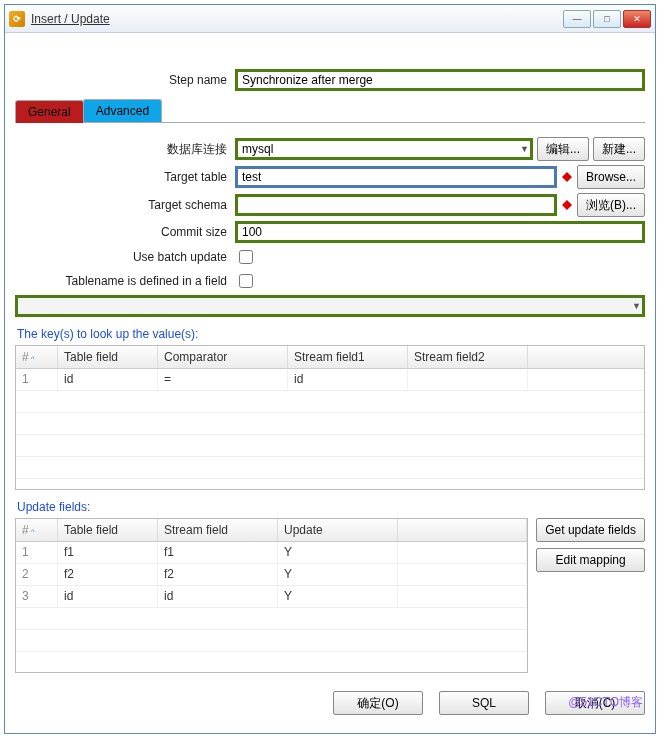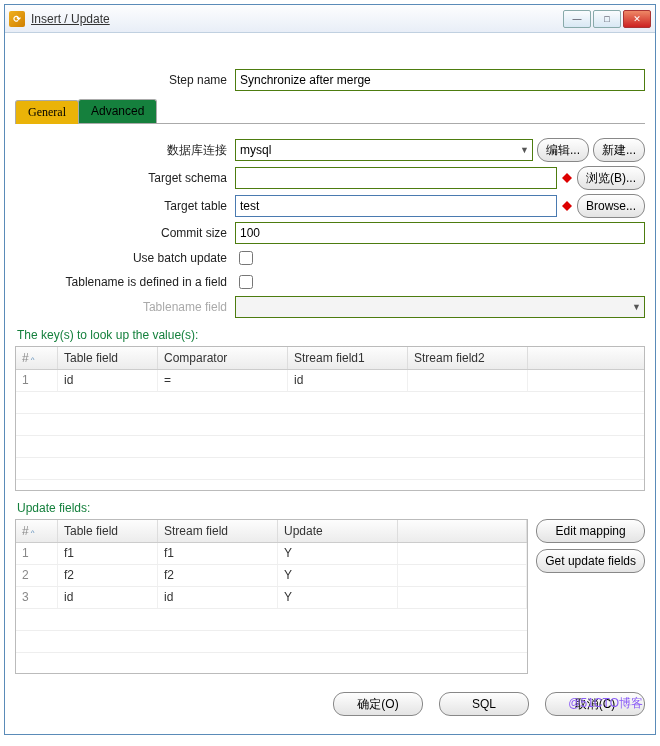--- a/index.html
+++ b/index.html
@@ -9,31 +9,31 @@
 .titlebar-icon { width: 16px; height: 16px; background: linear-gradient(135deg,#f0b020,#d08000); border-radius: 2px; margin-right: 6px; display: flex; align-items: center; justify-content: center; color: #fff; font-size: 9px; font-weight: bold; }
 .titlebar-text { flex: 1; color: #333; text-decoration: underline; }
 .winbtns { display: flex; gap: 2px; }
 .winbtn { width: 28px; height: 18px; border: 1px solid #8aa; border-radius: 2px; display: flex; align-items: center; justify-content: center; font-size: 9px; background: linear-gradient(#fafcfe,#d8e8f4); color: #334; }
 .winbtn.close { background: linear-gradient(#e86,#c22); color: #fff; border-color: #a33; }
 .content { padding: 8px 10px 10px; margin-top: 24px; }
 .row { display: flex; align-items: center; margin: 4px 0; }
 .label { width: 220px; text-align: right; padding-right: 8px; color: #222; }
 .label.dim { color: #aaa; }
 .field { flex: 1; display: flex; align-items: center; gap: 4px; }
-input[type=text], select { height: 22px; padding: 2px 4px; border: 1px solid #4d7c0f; background: #fff; width: 100%; }
+input[type=text], select { height: 22px; padding: 2px 4px; border: 3px solid #4d7c0f; background: #fff; width: 100%; }
 .sel-wrap { position: relative; flex: 1; }
 .sel-arrow { position: absolute; right: 4px; top: 50%; transform: translateY(-50%); font-size: 9px; color: #555; pointer-events: none; }
-.btn { height: 24px; padding: 0 8px; border: 1px solid #888; background: linear-gradient(#fefefe,#e4e4e4); border-radius: 11px; cursor: pointer; white-space: nowrap; }
+.btn { height: 24px; padding: 0 8px; border: 1px solid #888; background: linear-gradient(#fefefe,#e4e4e4); border-radius: 2px; cursor: pointer; white-space: nowrap; }
 .diamond { width: 14px; height: 14px; display: flex; align-items: center; justify-content: center; }
 .diamond svg { display: block; }
 input[type=checkbox] { width: 14px; height: 14px; }
 .tabs { display: flex; border-bottom: 1px solid #aaa; margin-top: 8px; }
-.tab { padding: 4px 12px; border: 1px solid #aaa; border-bottom: none; background: #15803d; margin-right: -1px; border-radius: 3px 3px 0 0; }
-.tab.active { background: #eab308; position: relative; top: 1px; font-family: Liberation Serif, serif; }
-.section-label { margin: 10px 0 4px 2px; color: #15803d; }
+.tab { padding: 4px 12px; border: 1px solid #aaa; border-bottom: none; background: #0ea5e9; margin-right: -1px; border-radius: 3px 3px 0 0; }
+.tab.active { background: #b91c1c; position: relative; top: 1px; }
+.section-label { margin: 10px 0 4px 2px; color: #1d4ed8; }
 .tbl-wrap { display: flex; gap: 8px; }
 .tbl { flex: 1; border: 1px solid #bbb; }
 .thead { display: flex; background: linear-gradient(#fdfdfd,#ececec); border-bottom: 1px solid #ccc; }
 .th { padding: 4px 6px; border-right: 1px solid #ddd; color: #333; }
 .tbody { min-height: 120px; }
 .tr { display: flex; border-bottom: 1px solid #eee; min-height: 22px; }
 .td { padding: 3px 6px; border-right: 1px solid #f0f0f0; color: #333; }
 .col-idx { width: 42px; color: #888; }
 .col-a { width: 100px; }
 .col-a2 { width: 130px; }
@@ -80,46 +80,46 @@
           <div class="sel-wrap">
             <input type="text" value="mysql" style="">
             <span class="sel-arrow">▼</span>
           </div>
           <button class="btn">编辑...</button>
           <button class="btn">新建...</button>
         </div>
       </div>
 
       <div class="row">
+        <div class="label">Target table</div>
+        <div class="field">
+          <input type="text" style="border-color: rgb(74, 122, 176);" value="test">
+          <span class="diamond">
+              <svg width="12" height="12">
+                <polygon points="6,1 11,6 6,11 1,6" fill="#d00"></polygon>
+              </svg>
+            </span>
+          <button class="btn">Browse...</button>
+        </div>
+      </div>
+
+      <div class="row">
         <div class="label">Target schema</div>
         <div class="field">
           <input type="text" value="" style="">
           <span class="diamond">
               <svg width="12" height="12">
                 <polygon points="6,1 11,6 6,11 1,6" fill="#d00"></polygon>
               </svg>
             </span>
           <button class="btn">浏览(B)...</button>
         </div>
       </div>
 
       <div class="row">
-        <div class="label">Target table</div>
-        <div class="field">
-          <input type="text" style="border-color: rgb(74, 122, 176);" value="test">
-          <span class="diamond">
-              <svg width="12" height="12">
-                <polygon points="6,1 11,6 6,11 1,6" fill="#d00"></polygon>
-              </svg>
-            </span>
-          <button class="btn">Browse...</button>
-        </div>
-      </div>
-
-      <div class="row">
         <div class="label">Commit size</div>
         <div class="field">
           <input type="text" value="100" style="">
         </div>
       </div>
 
       <div class="row">
         <div class="label">Use batch update</div>
         <div class="field">
             <input type="checkbox" style="">
@@ -127,21 +127,20 @@
       </div>
 
       <div class="row">
         <div class="label">Tablename is defined in a field</div>
         <div class="field">
             <input type="checkbox" style="">
           </div>
       </div>
 
       <div class="row">
-        <div class="label dim">Tablename field</div>
         <div class="field">
           <div class="sel-wrap">
             <input type="text" disabled="" style="background: rgb(244, 244, 244);">
             <span class="sel-arrow">▼</span>
           </div>
         </div>
       </div>
     </div>
 
     <div class="section-label">The key(s) to look up the value(s):</div>
@@ -200,22 +199,22 @@
               <div class="td col-a">id</div>
               <div class="td col-b">id</div>
               <div class="td col-c">Y</div>
               <div class="td" style="flex:1"></div>
             </div>
             <div class="tr"></div>
             <div class="tr"></div>
           </div>
       </div>
       <div class="side-btns">
+        <button class="btn">Get update fields</button>
         <button class="btn">Edit mapping</button>
-        <button class="btn">Get update fields</button>
       </div>
     </div>
 
     <div class="bottom-btns">
       <button class="btn" style="width:90px;">确定(O)</button>
       <button class="btn" style="width:90px;">SQL</button>
       <button class="btn" style="width:100px;">取消(C)</button>
     </div>
   </div>
   <div class="watermark">@51CTO博客</div>

